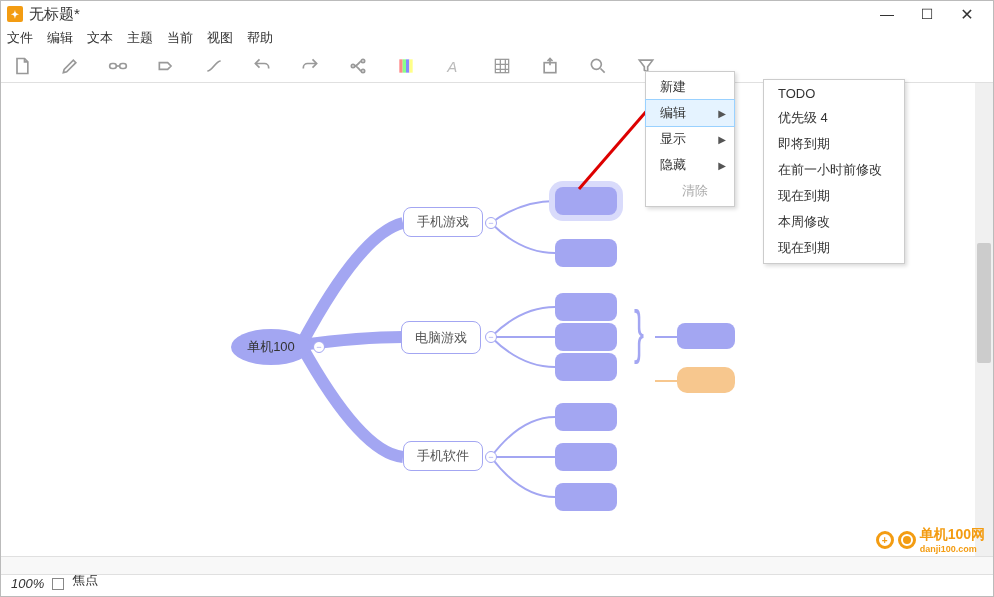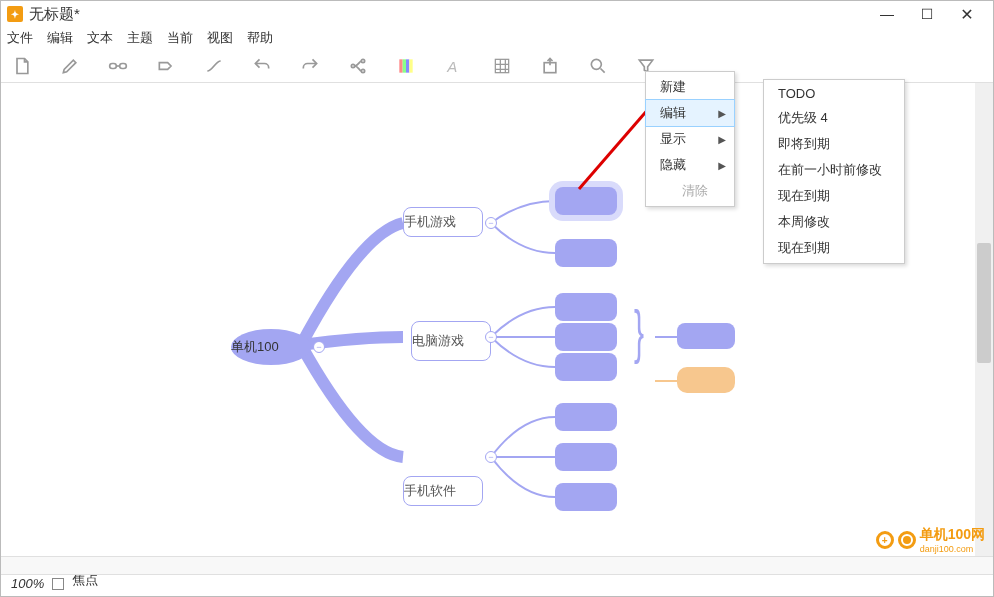--- a/index.html
+++ b/index.html
@@ -9,21 +9,21 @@
 .titlebar .title { flex: 1; font-size: 15px; color: #333; }
 .winbtns { display: flex; }
 .winbtn { width: 40px; height: 26px; display: flex; align-items: center; justify-content: center; font-size: 14px; color: #333; }
 .winbtn.close { font-size: 16px; }
 .menubar { height: 22px; display: flex; align-items: center; padding: 0 6px; gap: 14px; font-size: 13px; color: #333; }
 .menubar span { cursor: default; }
 .toolbar { height: 34px; border-bottom: 1px solid #e0e0e0; display: flex; align-items: center; padding: 0 10px; gap: 26px; }
 .tbicon { width: 22px; height: 20px; display: flex; align-items: center; justify-content: center; color: #aaa; }
 .tbicon svg { width: 20px; height: 20px; }
 .canvas { position: absolute; top: 82px; left: 0; right: 18px; bottom: 40px; background: #fff; }
-.node { position: absolute; background: #a3a6f2; border-radius: 8px; display: flex; align-items: center; justify-content: flex-start; font-size: 13px; color: #333; }
+.node { position: absolute; background: #a3a6f2; border-radius: 8px; display: flex; align-items: center; justify-content: center; font-size: 13px; color: #333; }
 .node.ellipse { border-radius: 50%; }
 .node.txt { background: #fff; border: 1px solid #a3a6f2; color: #555; }
 .node.sel { box-shadow: 0 0 0 6px #d9dbfb; }
 .node.orange { background: #f7c78e; border-radius: 10px; }
 .handle { position:absolute; width:12px;height:12px;border:1px solid #a3a6f2;border-radius:50%;background:#fff;display:flex;align-items:center;justify-content:center;font-size:9px;color:#a3a6f2;}
 .brace { position:absolute;color:#a3a6f2;font-size:60px;transform:scaleX(0.5);}
 .ctx { position: absolute; background: #fff; border: 1px solid #ccc; box-shadow: 2px 2px 4px rgba(0,0,0,0.15); padding: 2px 0; font-size: 13px; }
 .ctx .item { padding: 4px 26px 4px 14px; display: flex; align-items: center; justify-content: space-between; min-width: 88px; color: #333; position: relative; }
 .ctx .item.hi { background: #e5f3ff; outline: 1px solid #99d1ff; }
 .ctx .item.dis { color: #aaa; justify-content: flex-end; }
@@ -168,25 +168,25 @@
 
   <div class="node ellipse" style="left:230px;top:246px;width:80px;height:36px;">
       <span>单机100</span>
     </div>
   <div class="handle" style="left:312px;top:258px;">−</div>
 
   <div class="node txt" style="left:402px;top:124px;width:80px;height:30px;">
       <span>手机游戏</span>
     </div>
   <div class="handle" style="left:484px;top:134px;">−</div>
-  <div class="node txt" style="left:410px;top:238px;width:80px;height:40px;">
+  <div class="node txt" style="left:400px;top:238px;width:80px;height:33px;">
       <span>电脑游戏</span>
     </div>
   <div class="handle" style="left:484px;top:248px;">−</div>
-  <div class="node txt" style="left:402px;top:358px;width:80px;height:30px;margin-top:35px;">
+  <div class="node txt" style="left:402px;top:358px;width:80px;height:30px;">
       <span>手机软件</span>
     </div>
   <div class="handle" style="left:484px;top:368px;">−</div>
 
   <div class="node sel" style="left:554px;top:104px;width:62px;height:28px;"></div>
   <div class="node" style="left:554px;top:156px;width:62px;height:28px;"></div>
   <div class="node" style="left:554px;top:210px;width:62px;height:28px;"></div>
   <div class="node" style="left:554px;top:240px;width:62px;height:28px;"></div>
   <div class="node" style="left:554px;top:270px;width:62px;height:28px;"></div>
   <div class="node" style="left:554px;top:320px;width:62px;height:28px;"></div>
@@ -261,15 +261,15 @@
 
 <div class="watermark">
   <div class="e1">
       <span style="font-size:10px;">+</span>
     </div>
   <div class="e1" style="border-color:#f39c12;">
       <div class="e2"></div>
     </div>
   <div>
     <div>单机100网</div>
-    <div style="font-size:9px;font-weight:normal;color:#f39c12;">danji100.com</div>
+    <div style="font-size:9px;font-weight:bold;color:#f39c12;">danji100.com</div>
   </div>
 </div>
 
 </body></html>

